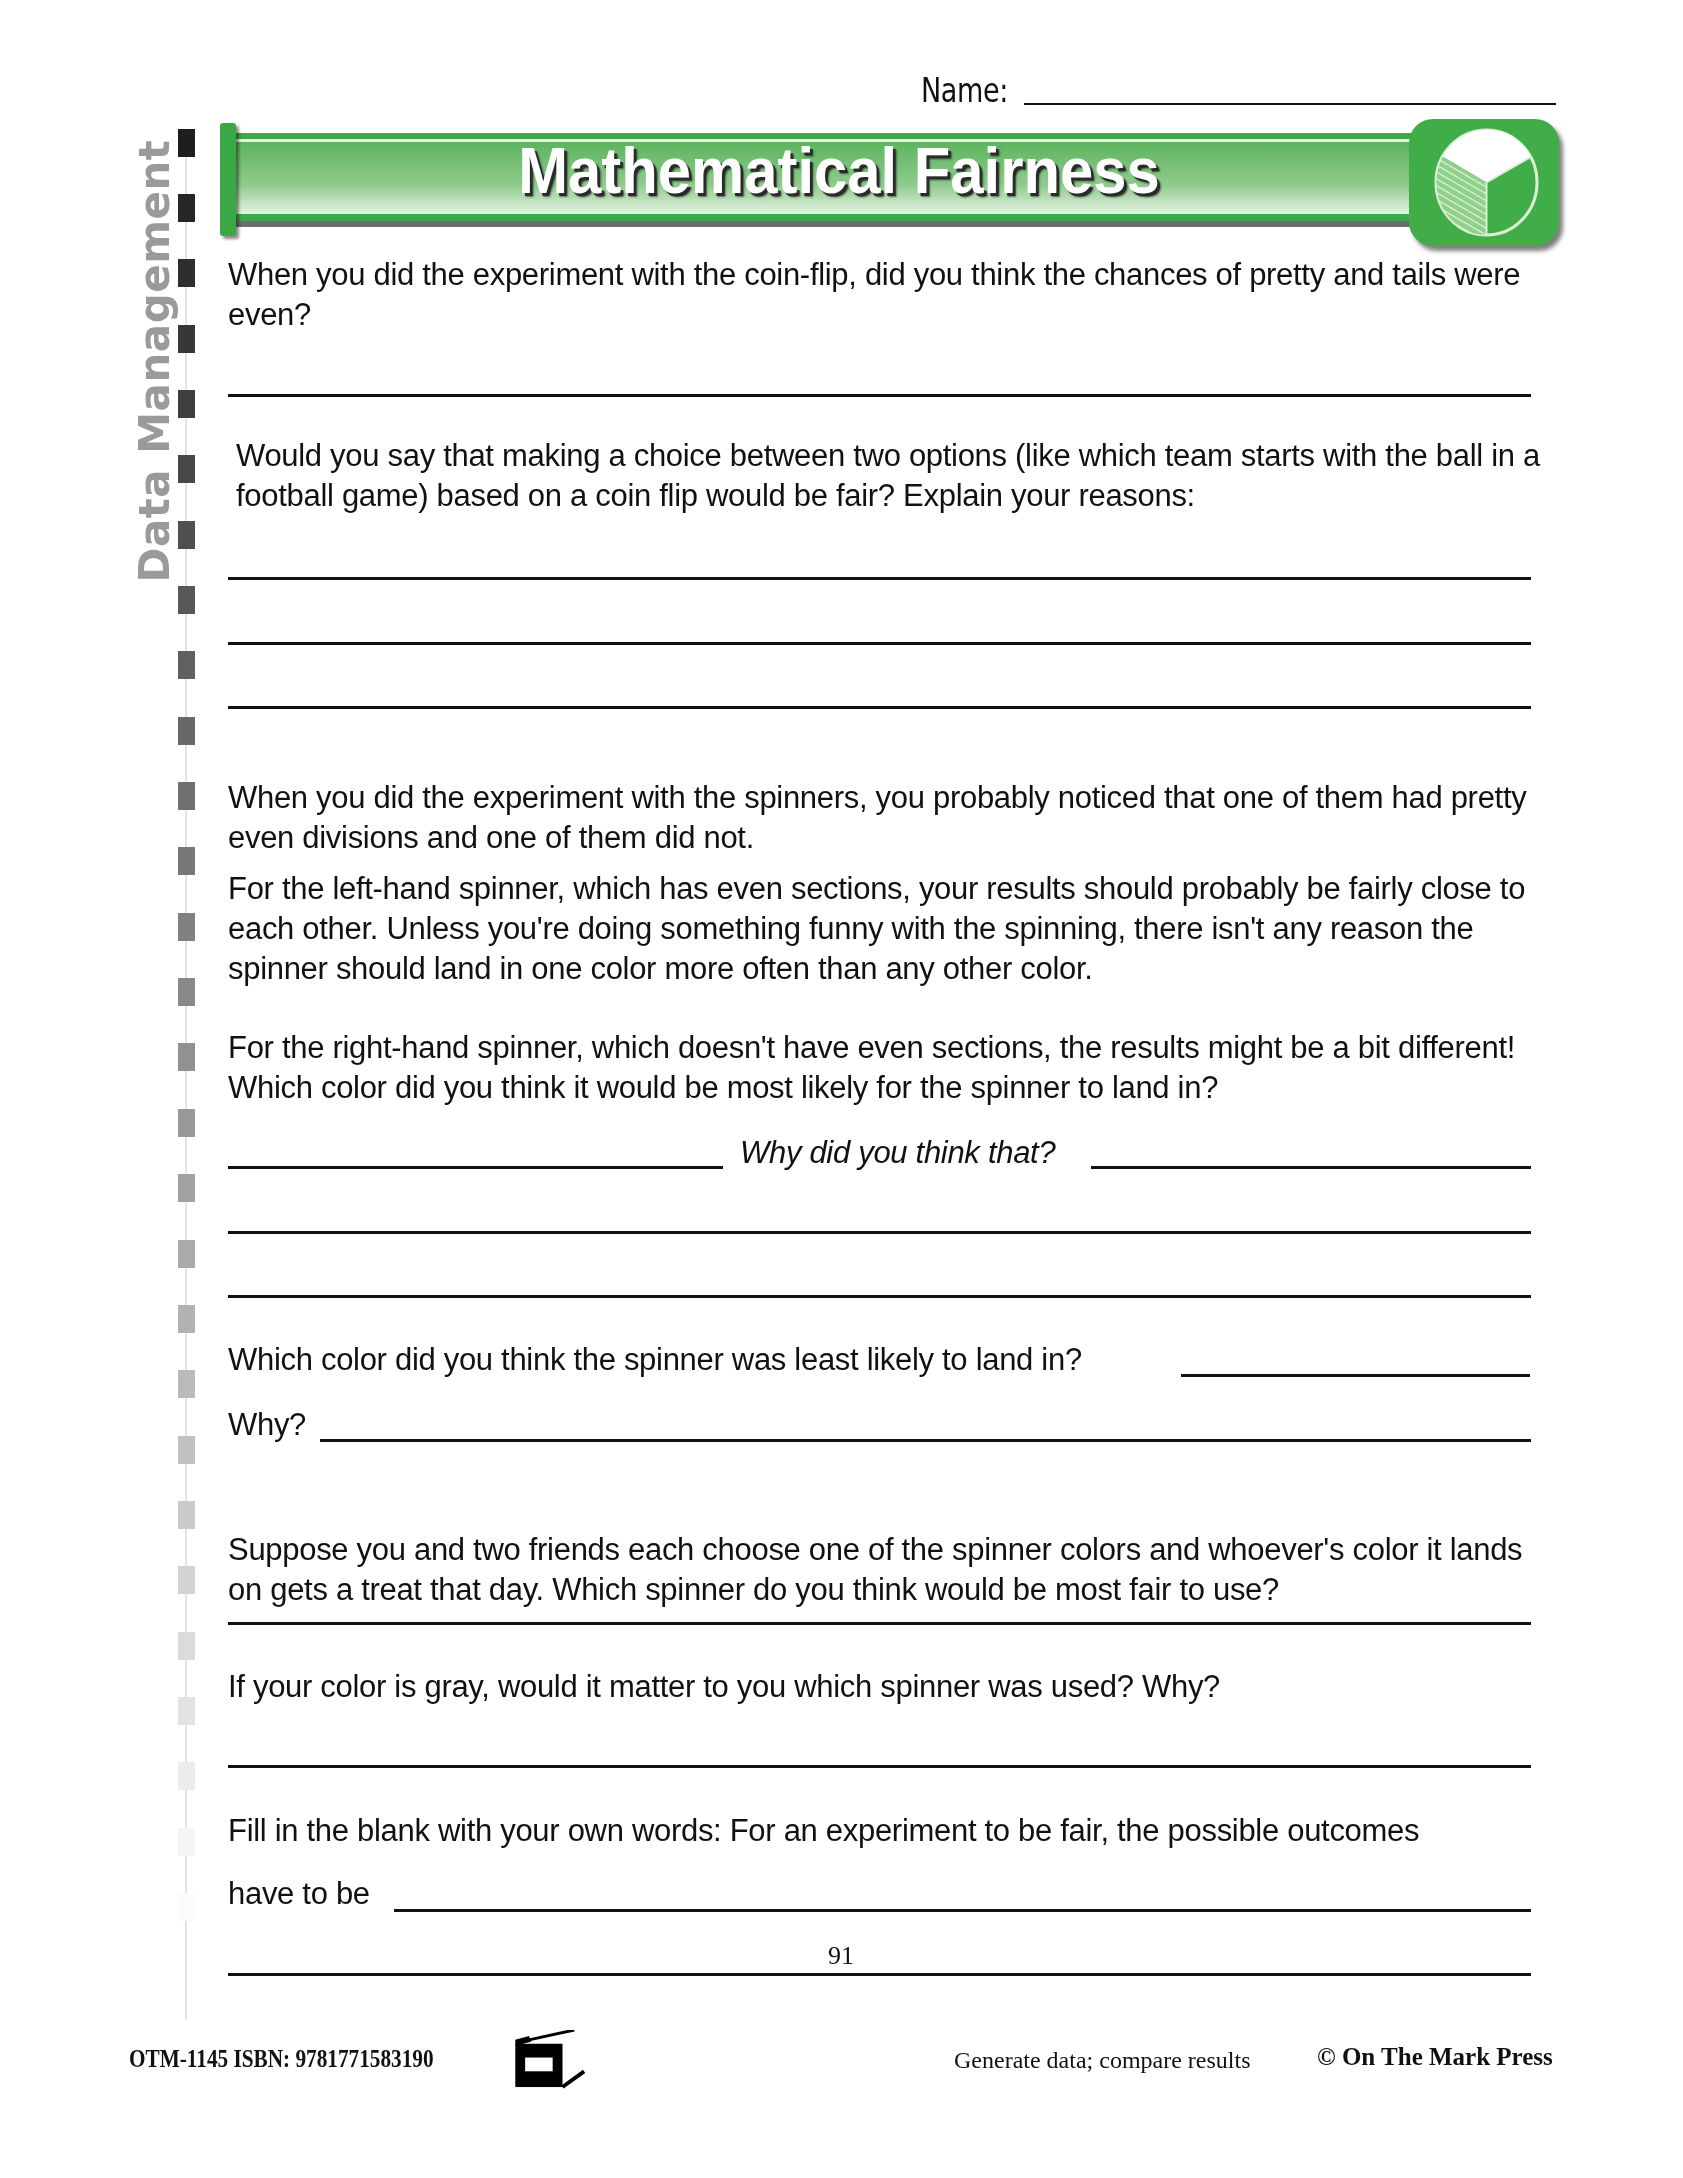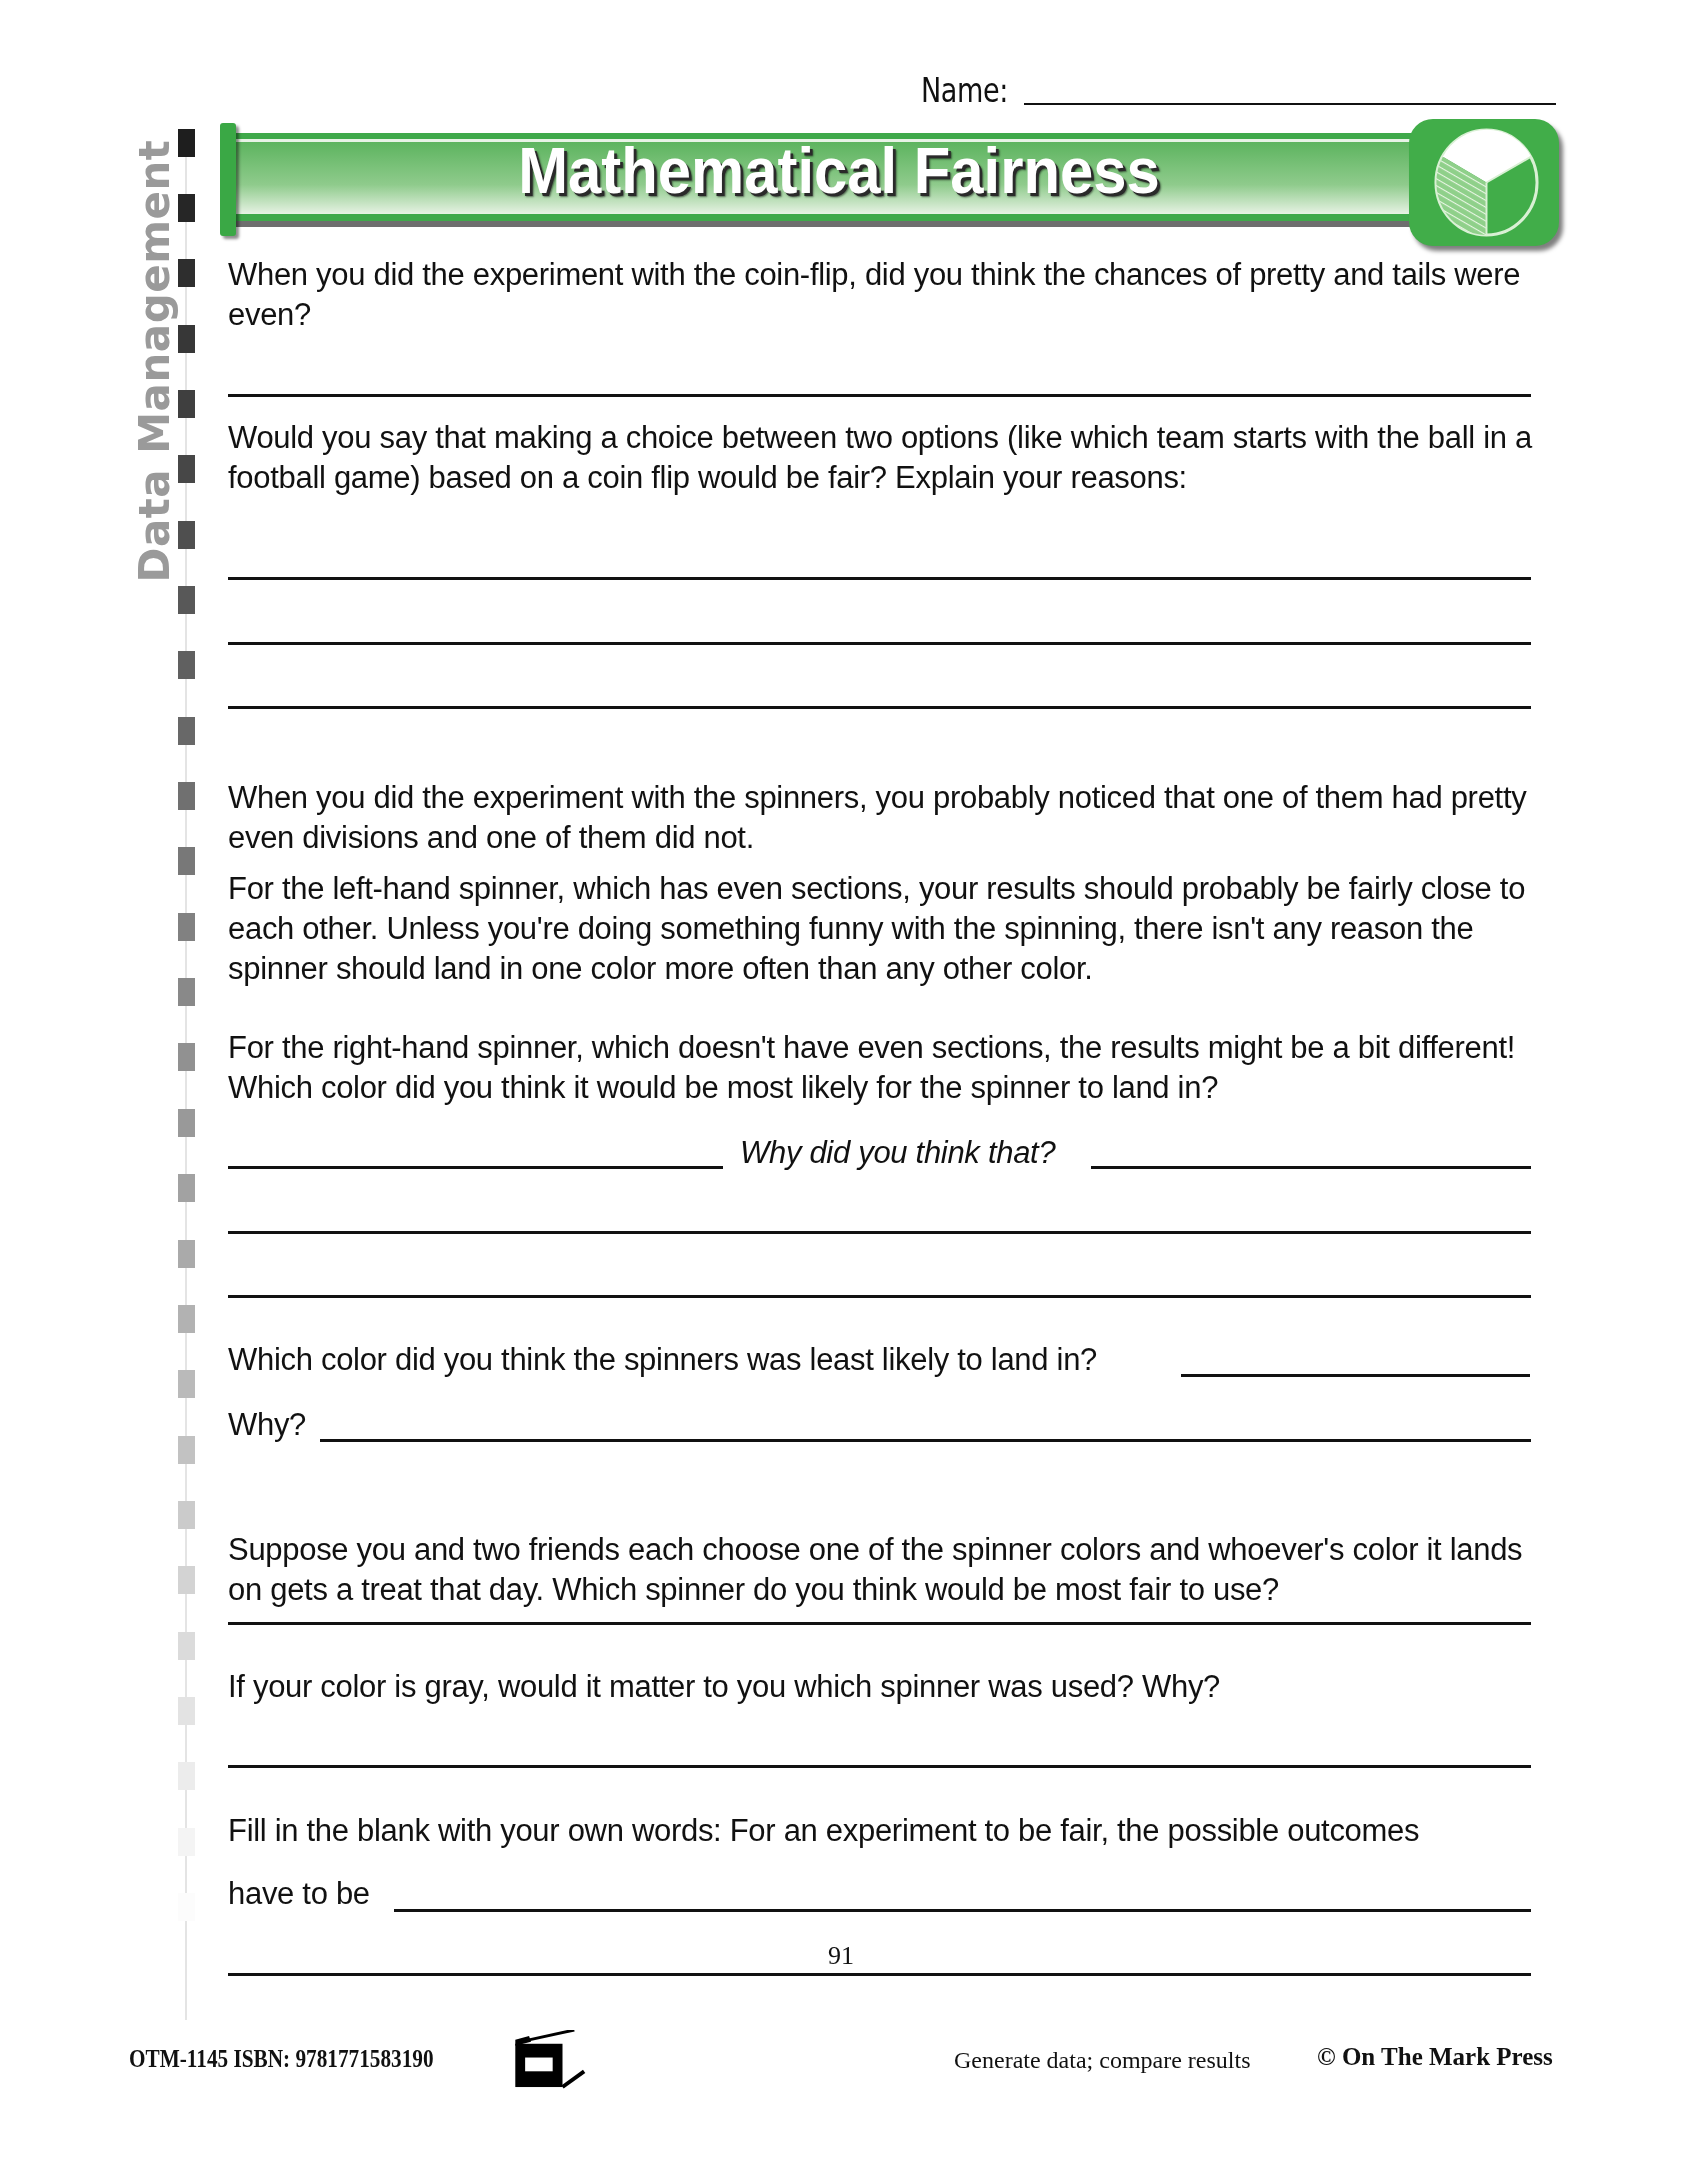--- a/index.html
+++ b/index.html
@@ -101,36 +101,36 @@
     <path d="M56 56 L12 30 A51 53 0 0 1 101 30 Z" fill="#ffffff"></path>
     <path d="M56 56 L56 109 A51 53 0 0 1 12 30 Z" fill="url(#hatch)"></path>
     <path d="M56 56 L101 30" stroke="#d9f0d4" stroke-width="2"></path>
     <path d="M56 56 L56 109" stroke="#d9f0d4" stroke-width="2"></path>
   </svg>
 </div>
 
 <div class="abs p" style="top:255px;">When you did the experiment with the coin-flip, did you think the chances of pretty and tails were even?</div>
 <div class="abs rule" style="left:228px; top:394px; width:1303px;"></div>
 
-<div class="abs p" style="top:418px;">Would you say that making a choice between two options (like which team starts with the ball in a football game) based on a coin flip would be fair? Explain your reasons:</div>
+<div class="abs p" style="top:436px;margin-left:8px;">Would you say that making a choice between two options (like which team starts with the ball in a football game) based on a coin flip would be fair? Explain your reasons:</div>
 <div class="abs rule" style="left:228px; top:577px; width:1303px;"></div>
 <div class="abs rule" style="left:228px; top:642px; width:1303px;"></div>
 <div class="abs rule" style="left:228px; top:706px; width:1303px;"></div>
 
 <div class="abs p" style="top:750px;margin-top:28px;">When you did the experiment with the spinners, you probably noticed that one of them had pretty even divisions and one of them did not.</div>
 <div class="abs p" style="top:869px;">For the left-hand spinner, which has even sections, your results should probably be fairly close to each other. Unless you're doing something funny with the spinning, there isn't any reason the spinner should land in one color more often than any other color.</div>
 <div class="abs p" style="top:1028px;">For the right-hand spinner, which doesn't have even sections, the results might be a bit different! Which color did you think it would be most likely for the spinner to land in?</div>
 
 <div class="abs rule" style="left:228px; top:1166px; width:495px;"></div>
 <div class="abs p" style="left:740px; width:auto; top:1133px;font-style:italic;">Why did you think that?</div>
 <div class="abs rule" style="left:1091px; top:1166px; width:440px;"></div>
 <div class="abs rule" style="left:228px; top:1231px; width:1303px;"></div>
 <div class="abs rule" style="left:228px; top:1295px; width:1303px;"></div>
 
-<div class="abs p" style="top:1340px; width:auto;">Which color did you think the spinners was least likely to land in?</div>
+<div class="abs p" style="top:1340px; width:auto;">Which color did you think the spinner was least likely to land in?</div>
 <div class="abs rule" style="left:1181px; top:1374px; width:349px;"></div>
 <div class="abs p" style="top:1405px; width:auto;">Why?</div>
 <div class="abs rule" style="left:320px; top:1439px; width:1211px;"></div>
 
 <div class="abs p" style="top:1485px;margin-top:45px;">Suppose you and two friends each choose one of the spinner colors and whoever's color it lands on gets a treat that day. Which spinner do you think would be most fair to use?</div>
 <div class="abs rule" style="left:228px; top:1622px; width:1303px;"></div>
 
 <div class="abs p" style="top:1667px;">If your color is gray, would it matter to you which spinner was used? Why?</div>
 <div class="abs rule" style="left:228px; top:1765px; width:1303px;"></div>
 

